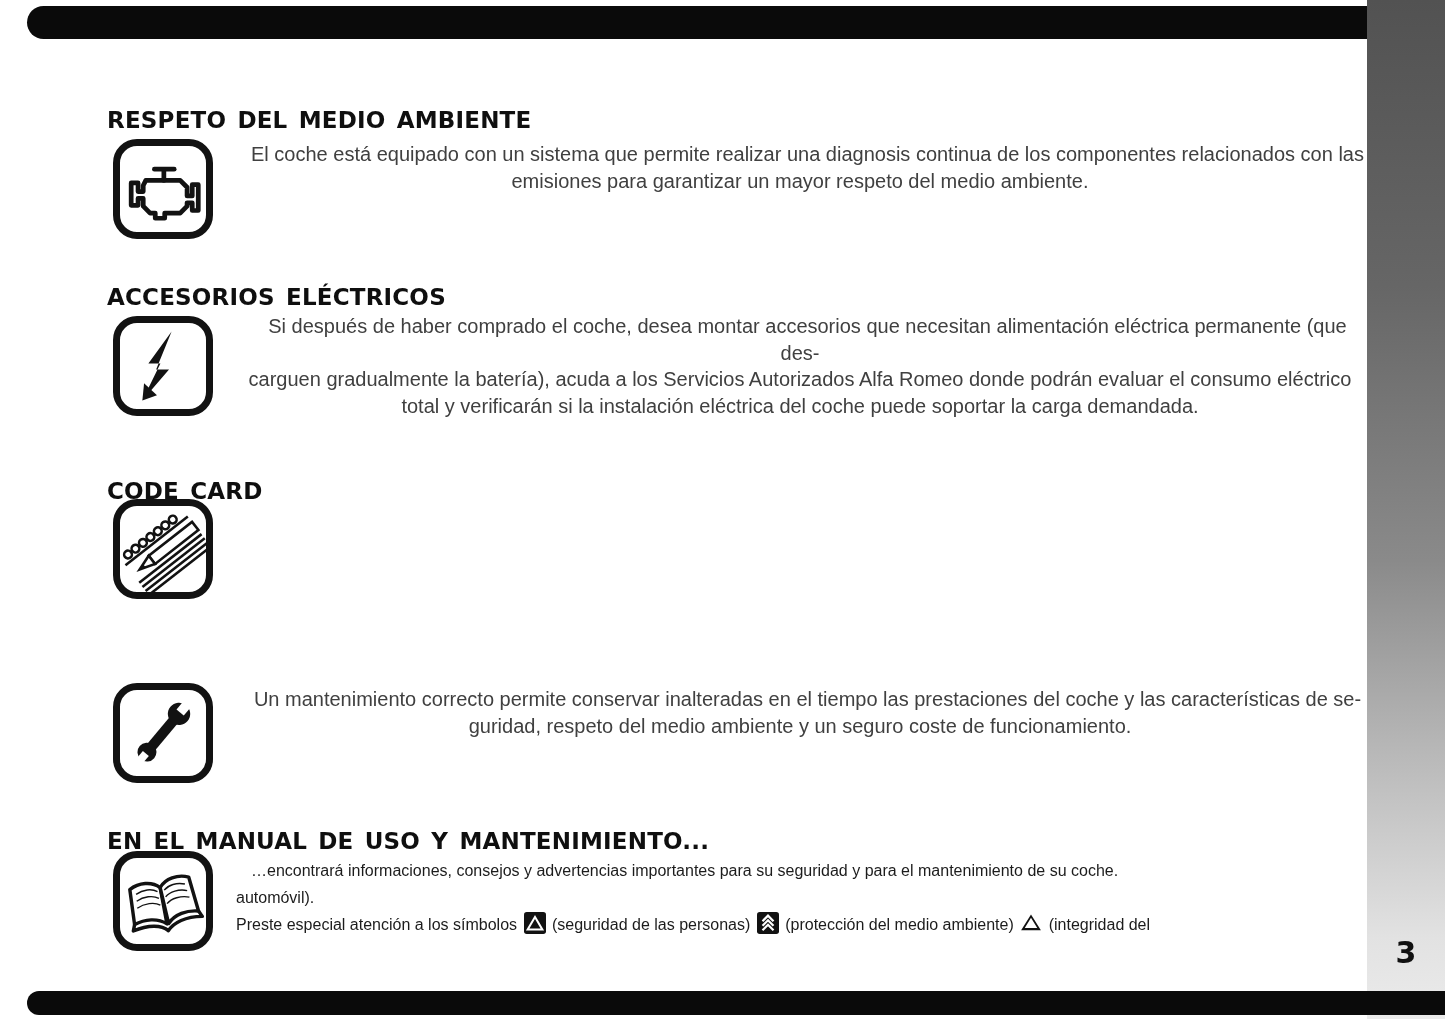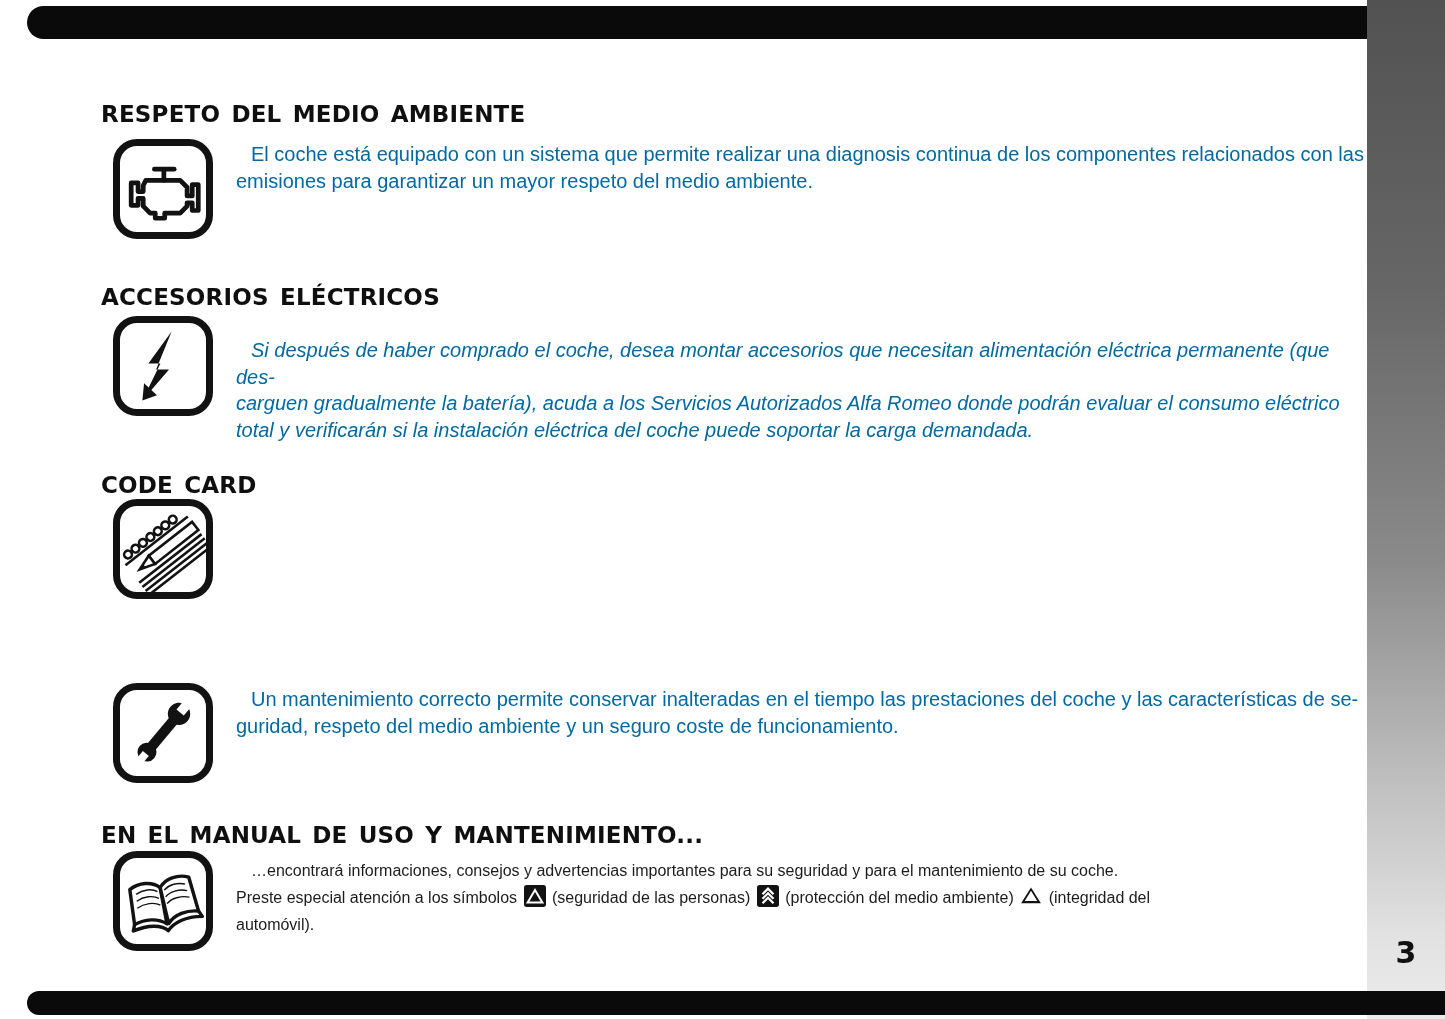--- a/index.html
+++ b/index.html
@@ -5,33 +5,33 @@
   html,body{margin:0;padding:0;background:#fff;}
   .page{position:relative;width:1445px;height:1019px;background:#ffffff;overflow:hidden;
         font-family:"Liberation Sans",sans-serif;color:#111;}
   .sidebar{position:absolute;left:1367px;top:0;width:78px;height:1019px;
            background:linear-gradient(to bottom,#525252 0%,#666666 28%,#8a8a8a 55%,#c2c2c2 78%,#e2e2e2 92%,#ebebeb 100%);}
   .bar{position:absolute;background:#0a0a0a;}
   .bar.top{left:27px;top:6px;height:33px;right:0;border-radius:17px 0 0 17px;}
   .bar.bottom{left:27px;top:991px;height:24px;right:0;border-radius:12px 0 0 12px;}
   .page-number{position:absolute;left:1384px;top:935px;width:44px;text-align:center;
                font-family:"DejaVu Sans",sans-serif;font-weight:800;font-size:30px;color:#111;}
-  h2{position:absolute;left:97px;margin:4px;font-family:"DejaVu Sans",sans-serif;font-weight:800;
+  h2{position:absolute;left:97px;margin:10px;font-family:"DejaVu Sans",sans-serif;font-weight:800;
      font-size:23px;line-height:26px;letter-spacing:.2px;word-spacing:3px;color:#0f0f0f;}
   .icon-box{position:absolute;left:113px;width:100px;height:100px;box-sizing:border-box;
             border:7px solid #121212;border-radius:24px;background:#fff;}
   .icon-box svg{width:100%;height:100%;display:block;}
   .para{position:absolute;left:236px;width:1128px;font-size:20px;line-height:26.5px;
-        color:#0369a1;white-space:pre-line;text-indent:15px;}
+        color:#404040;white-space:pre-line;text-indent:15px;text-align:center;}
   .para-l{position:absolute;left:236px;width:1128px;font-size:16px;line-height:27px;color:#1c1c1c;}
   .para-l .line{display:block;}
   .para-l .line.indent{text-indent:15px;}
   .inline-sym{display:inline-block;width:22px;height:22px;vertical-align:-4px;margin:0 2px;}
   .s1h{top:97px;} .s1i{top:139px;} .s1p{top:141px;}
-  .s2h{top:280px;} .s2i{top:316px;} .s2p{top:337px;font-style:italic;}
+  .s2h{top:274px;} .s2i{top:316px;} .s2p{top:313px;}
   .s3h{top:468px;} .s3i{top:499px;} .s3p{top:502px;}
   .s4h{top:642px;} .s4i{top:683px;} .s4p{top:686px;}
   .s5h{top:818px;} .s5i{top:851px;} .s5p{top:857px;}
 </style>
 </head>
 <body>
 
 <div class="page">
 
   <div class="bar top"></div>
@@ -113,34 +113,34 @@
           <path d="M19 52 C28 48 40 49 46 54"></path>
           <path d="M79 36 C70 32 60 33 54 38"></path>
           <path d="M80 44 C71 40 60 41 54 46"></path>
           <path d="M81 52 C72 48 60 49 54 54"></path>
         </g>
       </g>
     </svg>
   </div>
   <div class="para-l s5p">
     <span class="line indent">…encontrará informaciones, consejos y advertencias importantes para su seguridad y para el mantenimiento de su coche.</span>
+    <span class="line">automóvil).</span>
     <span class="line">
       <span>Preste especial atención a los símbolos</span>
       <svg class="inline-sym" viewBox="0 0 24 24">
           <rect width="24" height="24" rx="3" fill="#121212"></rect>
           <path d="M12 5.5 L20 19 H4 Z" fill="none" stroke="#fff" stroke-width="2.2"></path>
         </svg>
       <span>(seguridad de las personas)</span>
       <svg class="inline-sym" viewBox="0 0 24 24">
           <rect width="24" height="24" rx="3" fill="#121212"></rect>
           <path d="M6 10 L12 4 L18 10 M6 15 L12 9 L18 15 M6 20 L12 14 L18 20" stroke="#fff" stroke-width="2.4" fill="none"></path>
         </svg>
       <span>(protección del medio ambiente)</span>
       <svg class="inline-sym" viewBox="0 0 24 24">
           <path d="M12 4.5 L21 19 H3 Z" fill="none" stroke="#121212" stroke-width="2"></path>
           <path d="M3 19 L5 17.5 H19 L21 19 Z" fill="#121212"></path>
         </svg>
       <span>(integridad del</span>
     </span>
-    <span class="line">automóvil).</span>
   </div>
 
 </div>
 
 </body></html>

